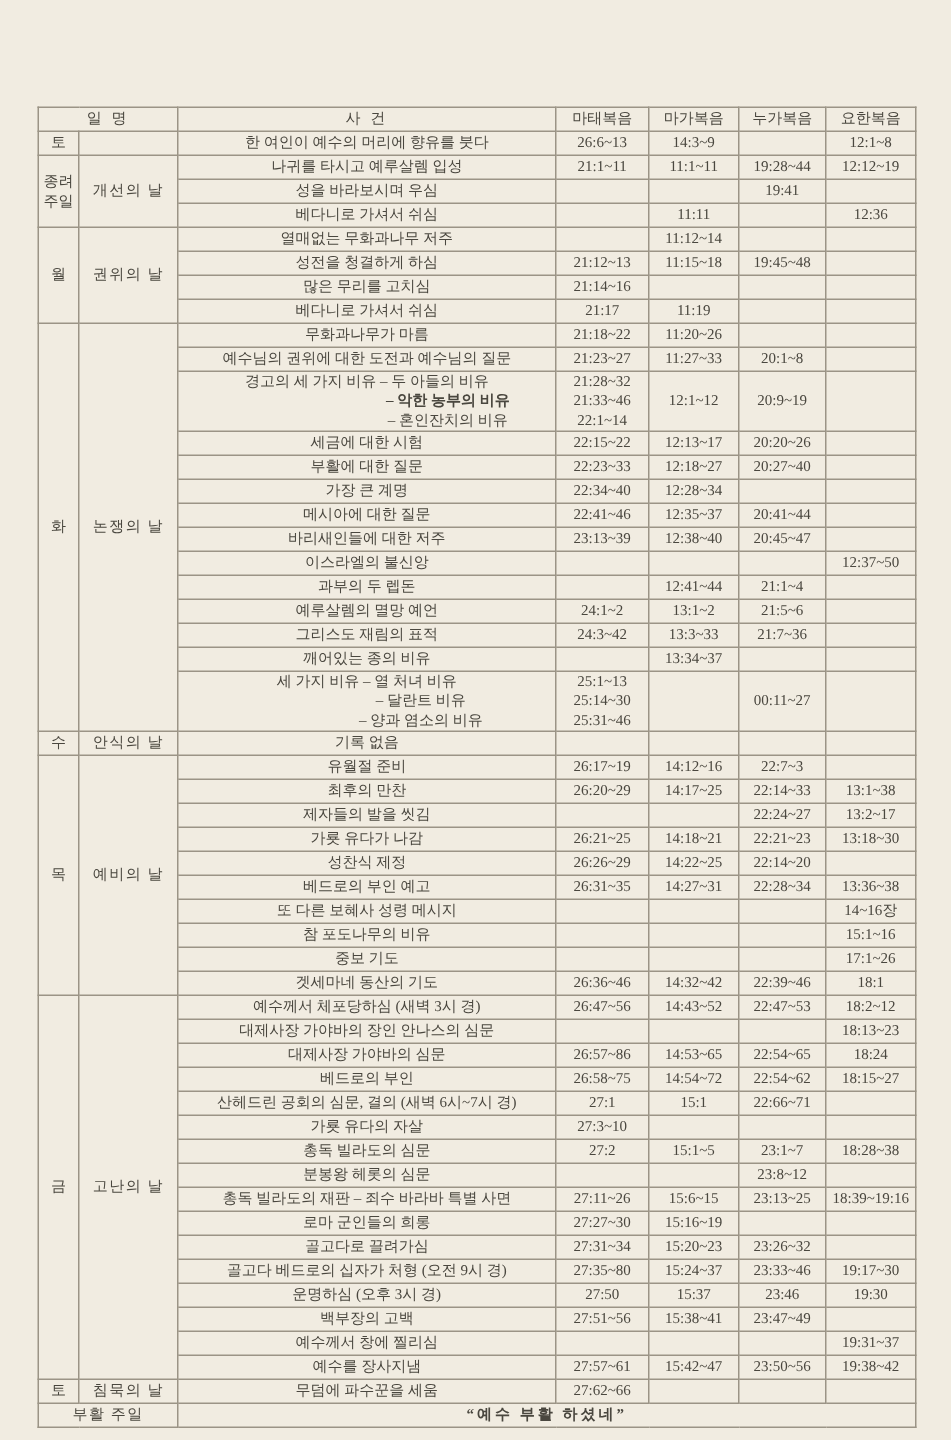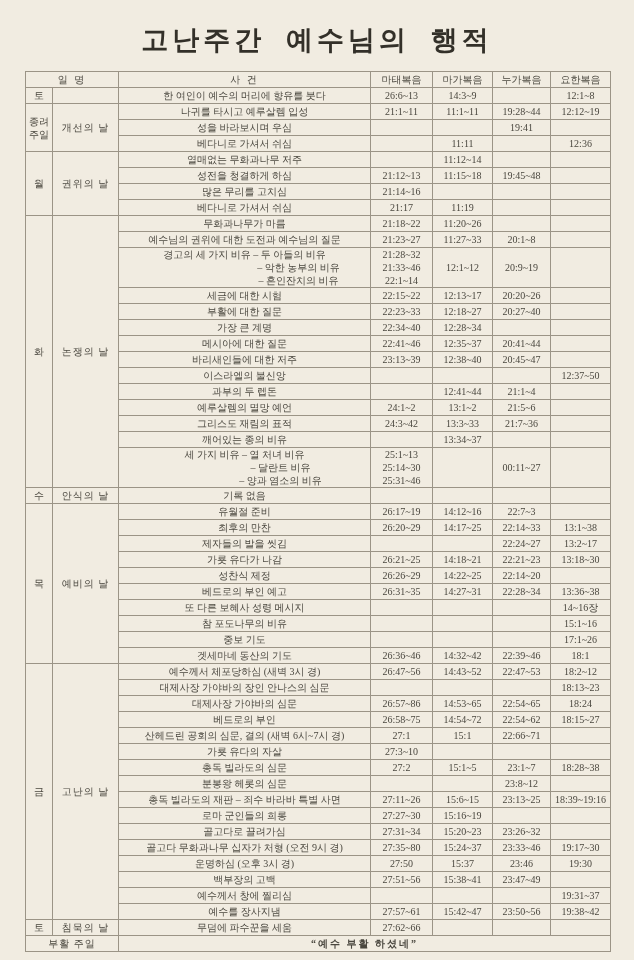--- a/index.html
+++ b/index.html
@@ -32,21 +32,20 @@
   td.ref{letter-spacing:0;}
   .cont{display:block;}
   tfoot td{height:27px;}
   tfoot .quote{font-size:14px;font-weight:bold;letter-spacing:2px;}
   tfoot .flabel{letter-spacing:1px;margin-top:36px;}
 </style>
 </head>
 <body>
 
 <div class="page">
-  <div class="title">고난주간 예수님의 행적</div>
 
   <table class="passion">
     <colgroup>
       <col style="width:27px">
         <col style="width:66px">
         <col style="width:252px">
       <col style="width:62px">
         <col style="width:60px">
         <col style="width:58px">
         <col style="width:60px">
@@ -236,21 +235,21 @@
           <td class="ref">
             <div class="cont">20:1~8</div>
           </td>
           <td class="ref">
             <div class="cont"></div>
           </td>
         </tr>
         <tr>
           <td class="event">
             <div class="cont">경고의 세 가지 비유 – 두 아들의 비유</div>
-            <div class="cont" style="padding-left: 108px;">– 악한 농부의 비유</div>
+            <div class="cont" style="padding-left: 108px; font-weight: bold;">– 악한 농부의 비유</div>
             <div class="cont" style="padding-left: 108px;">– 혼인잔치의 비유</div>
           </td>
           <td class="ref">
             <div class="cont">21:28~32</div>
             <div class="cont">21:33~46</div>
             <div class="cont">22:1~14</div>
           </td>
           <td class="ref">
             <div class="cont">12:1~12</div>
           </td>
@@ -827,21 +826,21 @@
           </td>
           <td class="ref">
             <div class="cont">23:26~32</div>
           </td>
           <td class="ref">
             <div class="cont"></div>
           </td>
         </tr>
         <tr>
           <td class="event">
-            <div class="cont">골고다 무화과나무 십자가 처형 (오전 9시 경)</div>
+            <div class="cont">골고다 베드로의 십자가 처형 (오전 9시 경)</div>
           </td>
           <td class="ref">
             <div class="cont">27:35~80</div>
           </td>
           <td class="ref">
             <div class="cont">15:24~37</div>
           </td>
           <td class="ref">
             <div class="cont">23:33~46</div>
           </td>

